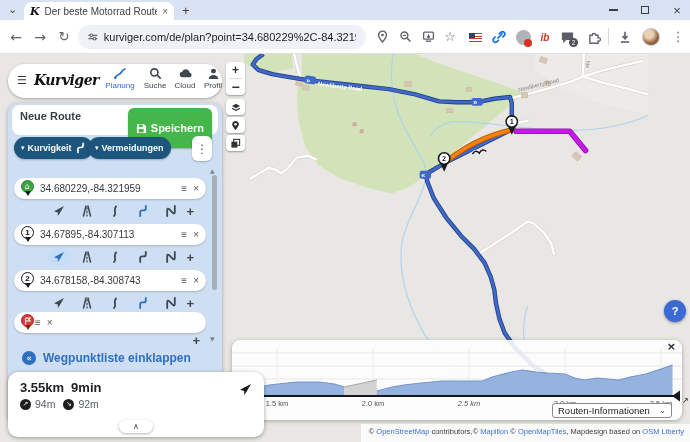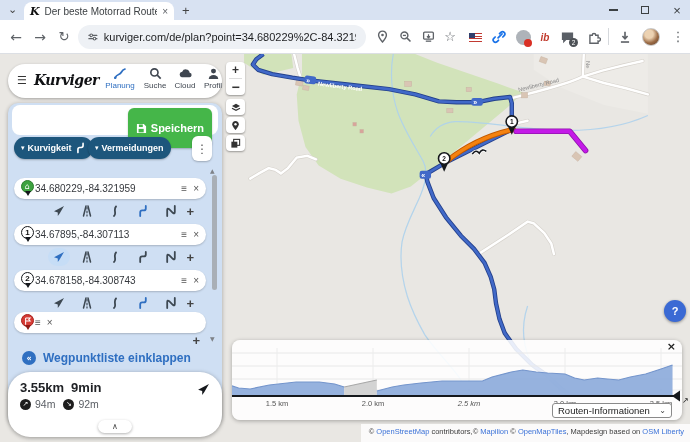--- a/index.html
+++ b/index.html
@@ -63,21 +63,21 @@
 #namecard{position:absolute;left:4px;top:2px;width:206px;height:30px;background:#fff;border-radius:8px}
 #namecard input{position:absolute;left:8px;top:5px;width:120px;border:0;outline:0;font-size:11px;font-weight:bold;color:#3a3f45;font-family:inherit;background:transparent}
 #savebtn{position:absolute;right:6px;top:3px;height:40px;background:#45b649;border-radius:6px;color:#fff;
   font-size:11px;font-weight:bold;display:flex;align-items:center;gap:4px;padding:0 8px;box-shadow:0 1px 2px rgba(0,0,0,.25)}
 .navypill{position:absolute;top:34px;height:22px;background:#1d567c;border-radius:12px;color:#fff;
   font-size:9px;font-weight:bold;display:flex;align-items:center;gap:3px;padding:0 7px;box-shadow:0 1px 2px rgba(0,0,0,.25)}
 #dots3{position:absolute;right:10px;top:33px;width:20px;height:25px;background:#fff;border-radius:6px;
   display:flex;align-items:center;justify-content:center;color:#555;font-size:12px;box-shadow:0 1px 2px rgba(0,0,0,.25)}
 .wprow{position:absolute;left:6px;width:192px;height:21px;background:#fff;border-radius:11px;
   display:flex;align-items:center;padding:0 7px;box-shadow:0 1px 2px rgba(0,0,0,.2)}
-.wprow .coords{font-size:10px;color:#35383d;flex:1;white-space:nowrap}
+.wprow .coords{font-size:10px;color:#35383d;margin-left:5px;flex:1;white-space:nowrap}
 .wprow .drag{font-size:10px;color:#555;margin-right:6px}
 .wprow .x{font-size:10px;color:#555}
 .mk{position:relative;width:14px;height:17px;flex:none}
 .mk .c{position:absolute;left:0;top:0;width:13px;height:13px;border-radius:50%;display:flex;align-items:center;justify-content:center}
 .mk:after{content:"";position:absolute;left:3.5px;top:11px;border:3px solid transparent;border-top:5px solid #15181c}
 .mk.start .c{background:#3da23f;border:1.5px solid #2c7d2e;color:#fff;font-size:8px}
 .mk.num .c{background:#fff;border:1.6px solid #15181c;color:#111;font-size:8px;font-weight:bold}
 .mk.dest .c{background:#d63b35;border:1.5px solid #a8221d}
 .mk.dest:after{border-top-color:#8f1b16}
 .segrow{position:absolute;left:6px;width:202px;height:20px;display:flex;align-items:center;justify-content:center;gap:6px}
@@ -86,21 +86,21 @@
 .seg-icon.halo{background:#c6ddf6;border-radius:10px}
 .segplus,.endplus{position:absolute;right:22px;font-size:13px;color:#444;font-weight:bold}
 #collapse{position:absolute;left:14px;top:248px;display:flex;align-items:center;gap:7px}
 #collapse .cic{width:14px;height:14px;border-radius:50%;background:#2f6fc1;color:#fff;font-size:8px;
   display:flex;align-items:center;justify-content:center;font-weight:bold}
 #collapse .clbl{font-size:12px;font-weight:bold;color:#2f6fc1}
 
 #sbthumb{position:absolute;left:204px;top:72px;width:5px;height:115px;background:#a9afb6;border-radius:3px}
 .sbarrow{position:absolute;left:202px;font-size:6px;color:#7e8187}
 
-#statscard{position:absolute;left:8px;top:318px;width:214px;height:65px;background:#fff;border-radius:22px;
+#statscard{position:absolute;left:8px;top:318px;width:256px;height:65px;background:#fff;border-radius:10px;
   box-shadow:0 1px 4px rgba(0,0,0,.35)}
 #statline1{position:absolute;left:12px;top:8px;font-size:13px;font-weight:bold;color:#202226;display:flex;gap:7px}
 #statline2{position:absolute;left:12px;top:26px;font-size:10.5px;color:#5c6066;display:flex;align-items:center;gap:4px}
 .udico{width:11px;height:11px;border-radius:50%;background:#1e1e1e;color:#fff;font-size:7px;
   display:flex;align-items:center;justify-content:center}
 #statbird{position:absolute;right:12px;top:10px}
 #cardchev{position:absolute;left:50%;transform:translateX(-50%);bottom:4px;width:34px;height:13px;background:#fff;
   border-radius:7px;box-shadow:0 1px 3px rgba(0,0,0,.3);display:flex;align-items:center;justify-content:center;
   font-size:8px;color:#444}
 svg text{font-family:"Liberation Sans",sans-serif}
@@ -394,20 +394,21 @@
         <svg width="13" height="13" viewBox="0 0 12 12">
             <circle cx="6" cy="3.8" r="2.3" fill="#3f4650"></circle>
             <path d="M1.6,11 a4.4,3.6 0 0 1 8.8,0 Z" fill="#3f4650"></path>
           </svg>
         <span class="lbl">Profil</span>
       </div>
     </div>
 
     <div id="sidepanel">
       <div id="namecard">
+        <input value="Neue Route" style="">
         <div id="savebtn">
           <svg width="11" height="11" viewBox="0 0 12 12">
               <path d="M1,1 h7.5 L11,3.5 V11 H1 Z" fill="#fff"></path>
               <rect x="3.2" y="1.6" width="4.2" height="2.8" fill="#45b649"></rect>
               <rect x="2.8" y="6.4" width="5.6" height="3.8" fill="#45b649"></rect>
             </svg>
           <span>Speichern</span>
         </div>
       </div>
       <div class="navypill" style="left:6px">

